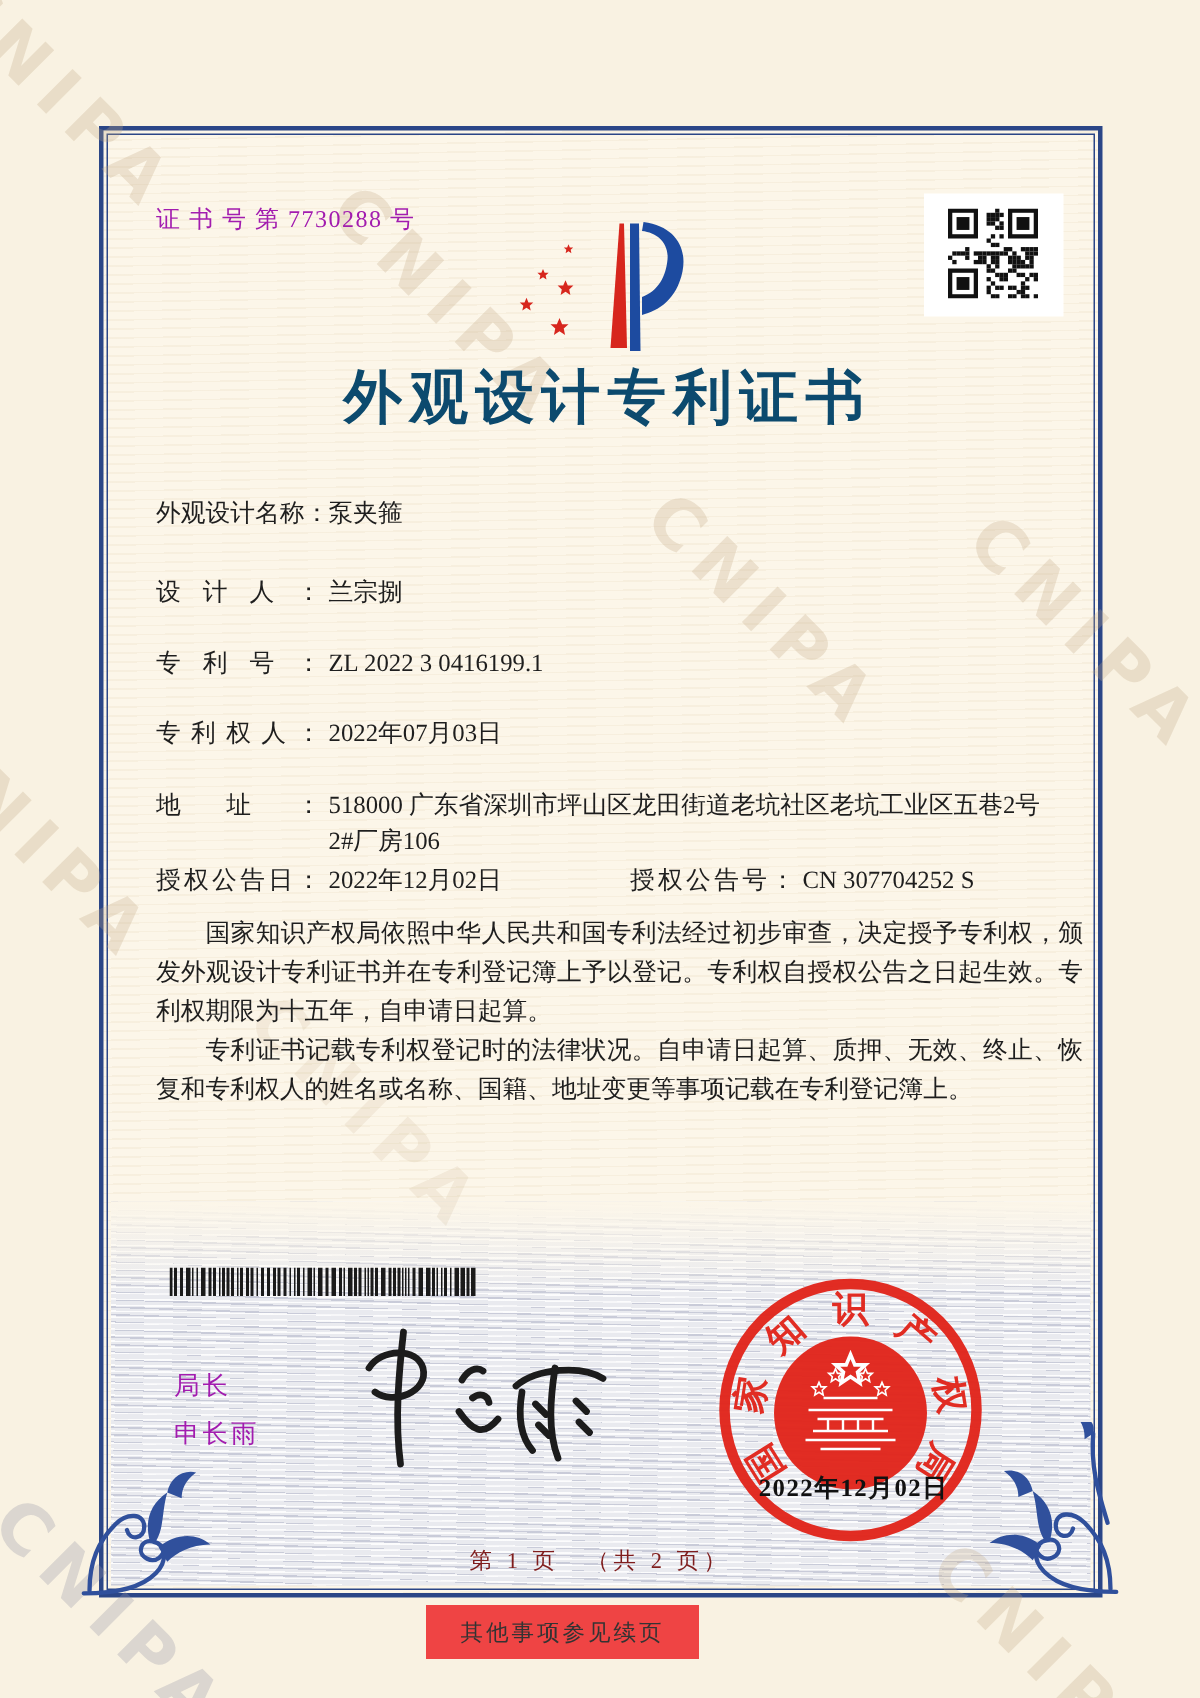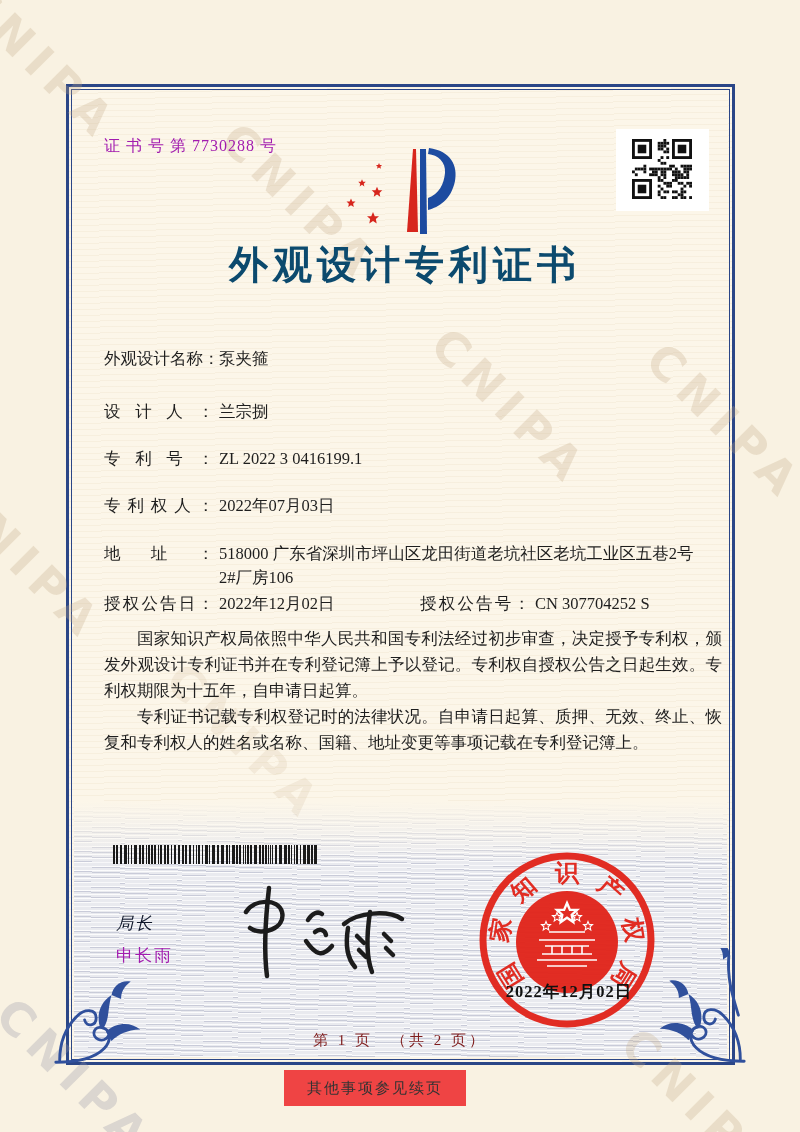--- a/index.html
+++ b/index.html
@@ -33,37 +33,37 @@
   .certno{position:absolute;left:104px;top:136px;font-size:16px;color:#a21caf;
           letter-spacing:1px;z-index:3;}
   .logo{position:absolute;left:340px;top:136px;z-index:3;}
   .qrbox{position:absolute;left:616px;top:129px;width:93px;height:82px;background:#fff;z-index:3;}
   .qrbox svg{position:absolute;left:16px;top:10px;}
   .title{position:absolute;left:0;top:238px;width:100%;text-align:center;
          font-size:39px;font-weight:bold;color:#0c4a6e;letter-spacing:5px;
          z-index:3;padding-left:10px;box-sizing:border-box;}
 
   
-  .content{position:absolute;left:104px;top:348px;width:618px;z-index:3;
+  .content{position:absolute;left:104px;top:331px;width:618px;z-index:3;
            font-size:16.5px;color:#1e1e1e;}
   .row{margin-bottom:25px;line-height:22px;white-space:nowrap;}
   .row.first{margin-bottom:31px;}
   .row.addr{margin-bottom:3px;white-space:normal;line-height:24px;}
   .lab{display:inline-block;width:110px;text-align:justify;text-align-last:justify;
        vertical-align:top;}
   .val{margin-left:5px;}
   .row.addr .val{display:inline-block;width:482px;vertical-align:top;}
   .grant{display:flex;margin-bottom:11px;line-height:22px;}
   .grant .pair1{width:316px;}
   .paras p{margin:0;text-indent:2em;line-height:26px;text-align:justify;}
 
   
   .barcode{position:absolute;left:113px;top:845px;z-index:3;}
-  .sig-title{position:absolute;left:116px;top:912px;font-size:17px;color:#0f172a;
-             letter-spacing:2px;z-index:3;font-family:"Liberation Sans","DejaVu Sans",sans-serif;font-style:italic;}
+  .sig-title{position:absolute;left:116px;top:912px;font-size:17px;color:#a21caf;
+             letter-spacing:2px;z-index:3;font-family:"Liberation Sans","DejaVu Sans",sans-serif;}
   .sig-name{position:absolute;left:116px;top:944px;font-size:17px;color:#a21caf;
             letter-spacing:2px;z-index:3;font-family:"Liberation Sans","DejaVu Sans",sans-serif;}
   .signature{position:absolute;left:236px;top:884px;z-index:3;}
   .seal{position:absolute;left:478px;top:851px;z-index:3;opacity:0.96;}
   .seal-date{position:absolute;left:499px;top:981px;width:140px;text-align:center;
              font-size:16.5px;font-weight:bold;color:#111;z-index:4;letter-spacing:1px;}
   .pageinfo{position:absolute;left:0;top:1031px;width:100%;text-align:center;
             font-size:15px;color:#7f1d1d;letter-spacing:3px;z-index:3;}
   .footnote{position:absolute;left:284px;top:1070px;width:182px;height:36px;
             background:#ef4444;z-index:4;display:flex;align-items:center;justify-content:center;

